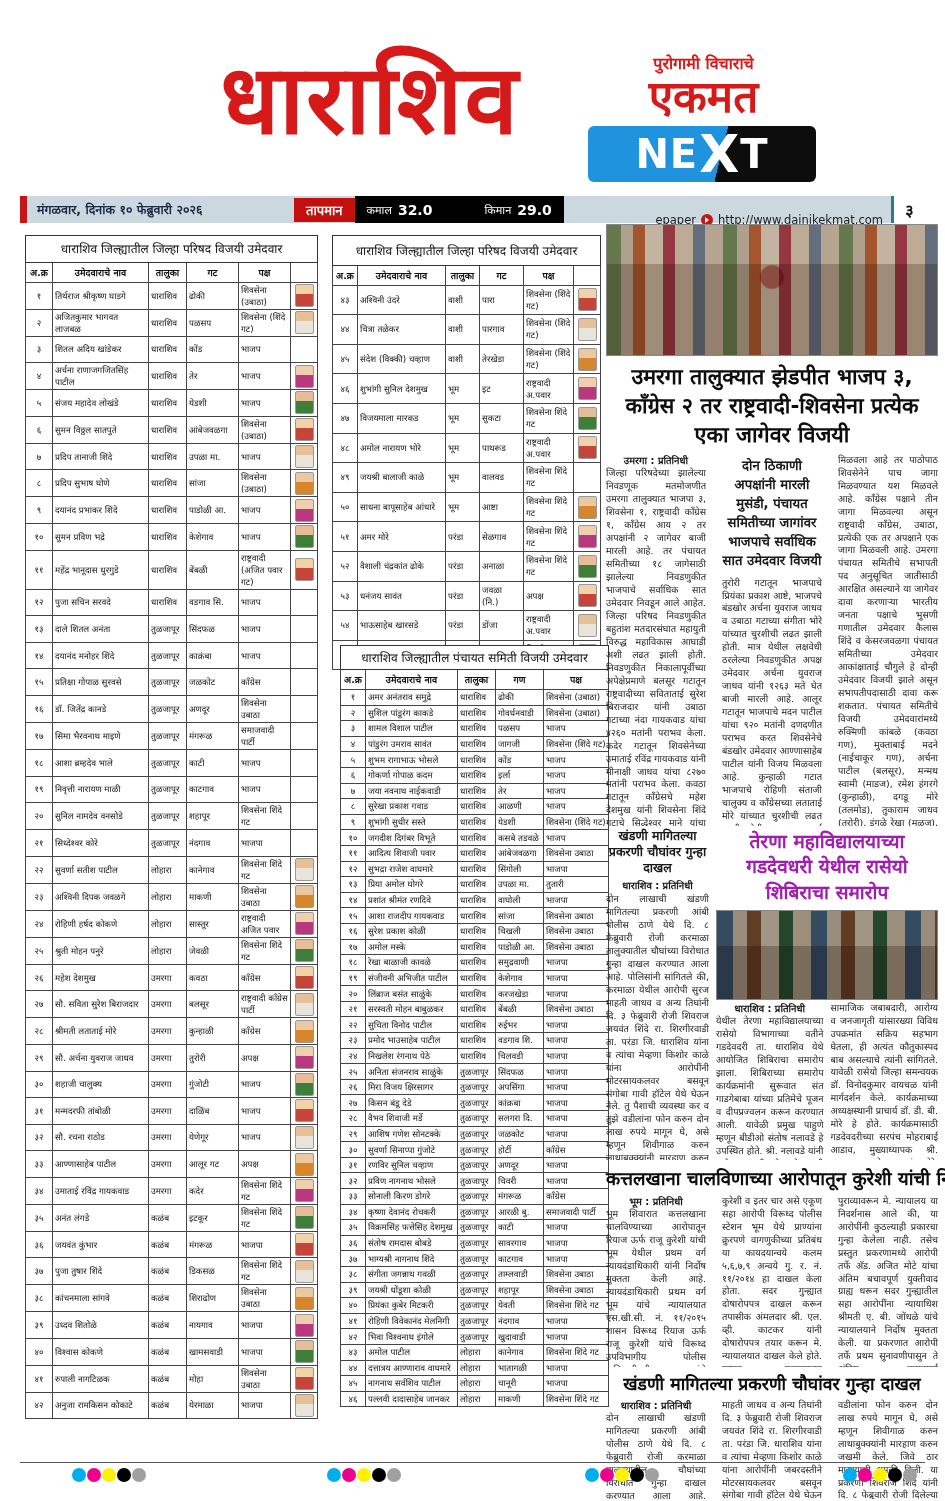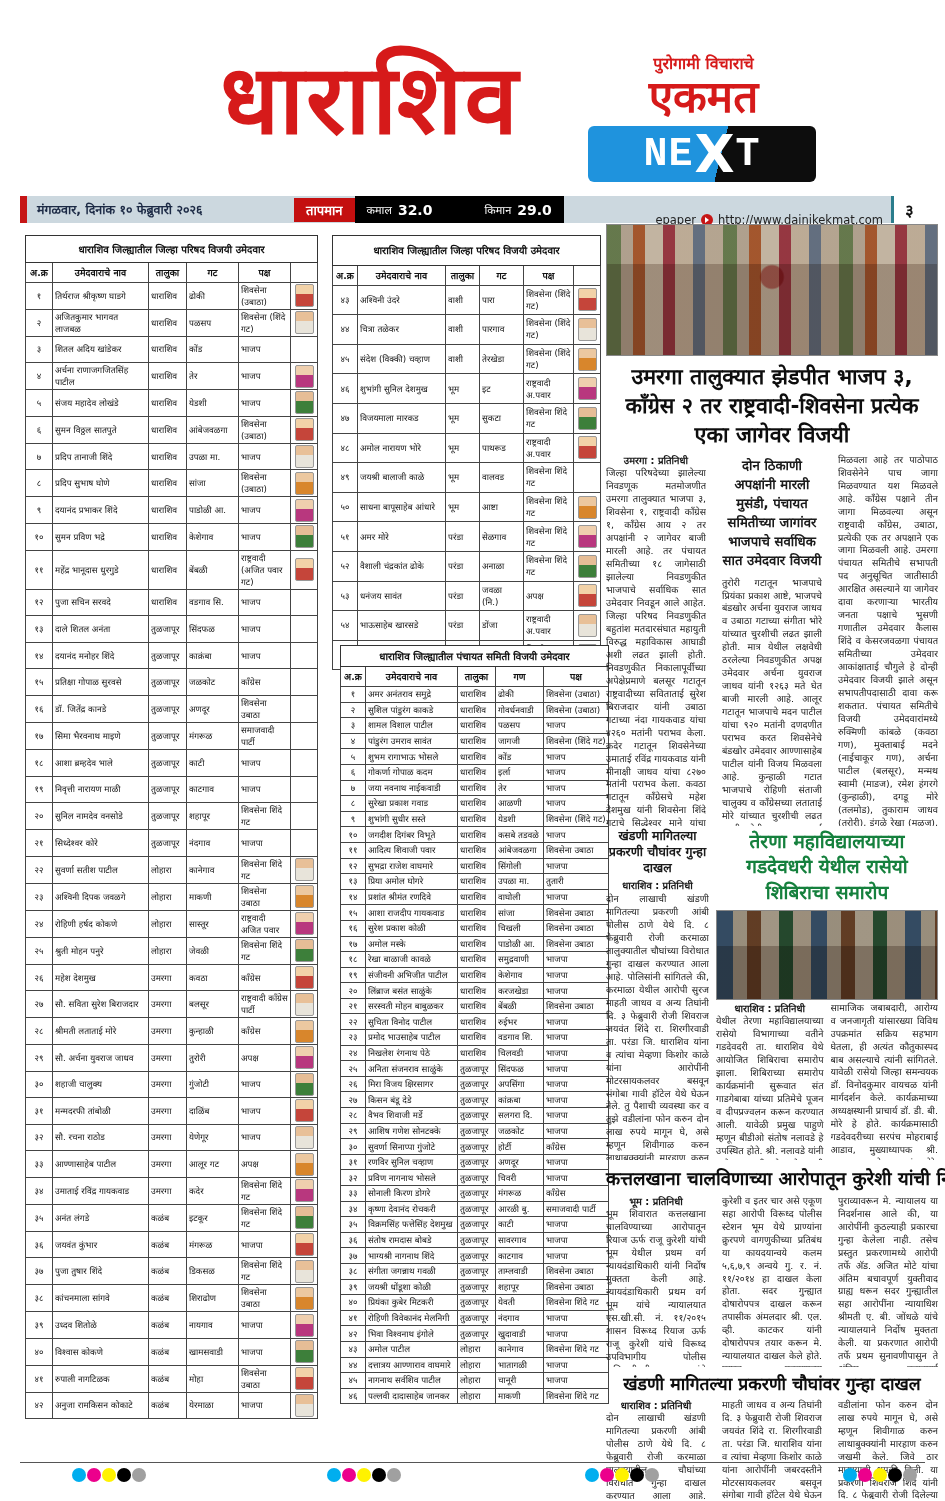--- a/index.html
+++ b/index.html
@@ -8,21 +8,21 @@
 
   
   .masthead-title { position:absolute; left:150px; top:40px; width:440px; text-align:center;
     font-size:96px; font-weight:bold; color:#d61a1a; line-height:1.25; letter-spacing:2px; }
   .tag-block { position:absolute; left:596px; top:52px; width:215px; text-align:center; color:#d61a1a; }
   .tag-small { font-size:16px; font-weight:bold; }
   .tag-big { font-size:44px; font-weight:bold; line-height:1.05; }
   .next-logo { position:absolute; left:588px; top:126px; width:228px; height:56px;
     background:linear-gradient(104deg,#1f93dd 0 58%,#0d0d0d 58%); border-radius:6px;
     display:flex; align-items:center; justify-content:center; color:#fff; font-weight:bold; }
-  .next-logo .n1 { font-size:40px; letter-spacing:1px;font-family:Liberation Mono, monospace; }
+  .next-logo .n1 { font-size:40px; letter-spacing:1px; }
   .next-logo .n2 { font-size:52px; margin:0 1px; }
 
   
   .datebar { position:absolute; left:20px; top:196px; width:905px; height:27px;
     background:#ccd8df; display:flex; align-items:center; }
   .datebar .redbar { width:7px; height:27px; background:#c61616; }
   .datebar .date { font-size:12.5px; font-weight:bold; color:#1c2a45; margin-left:10px; }
   .temp-label { background:#c40f0f; color:#fff; font-weight:bold; font-size:13px;
     padding:3px 12px; margin-left:auto; }
   .temp-strip { background:#000; color:#fff; font-size:11px; height:27px;
@@ -31,21 +31,21 @@
   .temp-strip .gap { width:40px; }
   .epaper-zone { display:flex; align-items:center; gap:5px; margin-left:auto; font-size:11.5px; color:#222;margin-top:20px; }
   .ep-dot { width:12px; height:12px; border-radius:50%; background:#c61616; display:inline-block; position:relative; }
   .ep-dot::after{ content:""; position:absolute; left:4px; top:3px; border-left:4px solid #fff; border-top:3px solid transparent; border-bottom:3px solid transparent; }
   .page-no-box { width:34px; height:27px; border-left:3px solid #2a7d8c; background:#fff;
     display:flex; align-items:center; justify-content:center; font-size:16px; font-weight:bold; color:#111; margin-left:8px; }
 
   
   .tbl-wrap { position:absolute; background:#fff; }
   table { border-collapse:collapse; table-layout:fixed; width:100%; }
-  .tbl-title { border:1.5px solid #333; font-size:10px; font-weight:bold; text-align:center; padding:3px 2px; }
+  .tbl-title { border:1.5px solid #333; font-size:12px; font-weight:normal; text-align:center; padding:3px 2px; }
   th, td { border:1px solid #444; font-size:8.6px; padding:1px 2px; vertical-align:middle; overflow:hidden; color:#111; }
   th { font-weight:bold; font-size:9.3px; text-align:center; padding:3px 1px; }
   td.c { text-align:center; }
   .zp td { height:26.6px; }
   .zp2 td { height:29.6px; }
   .ps td { height:15.6px; }
   .thumb { width:19px; height:23px; margin:0 auto; border:1px solid #999; border-radius:2px; }
   .t0 { background:linear-gradient(#f2d2a8 45%, #c5453a 45%); }
   .t1 { background:linear-gradient(#e8c098 45%, #e8e4da 45%); }
   .t2 { background:linear-gradient(#ecc8a0 45%, #d8862c 45%); }
@@ -57,21 +57,21 @@
   .photo1 { height:132px; border:1px solid #888;
     background:
       radial-gradient(circle at 50% 40%, rgba(200,40,40,.55) 0 6%, transparent 7%),
       repeating-linear-gradient(90deg,#7d9c6a 0 14px,#d8cfc4 14px 26px,#c9703f 26px 38px,#efe9df 38px 56px,#b8475a 56px 68px,#e8ddcf 68px 86px,#7a8fb0 86px 98px,#ded5c8 98px 116px),
       linear-gradient(#cfc5b8 0 30%, #a99a8c 30% 100%); background-blend-mode:multiply; }
   .photo2 { height:90px; border:1px solid #888;
     background:
       repeating-linear-gradient(90deg,#4a6f9c 0 16px,#d9d2c6 16px 30px,#8a5a3a 30px 44px,#e5ded2 44px 62px,#356b48 62px 76px,#ddd3c5 76px 94px),
       linear-gradient(#b3aca0 0 40%, #8d8276 40% 100%); background-blend-mode:multiply; }
   .headline1 { font-size:21.5px; font-weight:bold; color:#0d0d0d; text-align:center; line-height:1.36; padding:6px 0 4px; }
-  .headline2 { font-size:19px; font-weight:bold; color:#15803d; text-align:center; line-height:1.35; padding:3px 0 4px; }
+  .headline2 { font-size:19px; font-weight:bold; color:#a21caf; text-align:center; line-height:1.35; padding:3px 0 4px; }
   .headline3 { font-size:18.5px; font-weight:bold; color:#0d0d0d; text-align:center; padding:5px 0 3px; white-space:nowrap; }
   .headline4 { font-size:17.5px; font-weight:bold; color:#0d0d0d; text-align:center; padding:4px 0 2px; }
   .cols { display:flex; gap:16px; }
   .col { flex:1; font-size:9.4px; line-height:1.38; text-align:justify; color:#1a1a1a; overflow:hidden; }
   .byline { font-weight:bold; text-align:center; font-size:9.8px; }
   .subhead { font-weight:bold; font-size:13.2px; text-align:center; line-height:1.45; padding:2px 0 6px; }
   .subhead2 { font-weight:bold; font-size:12.5px; text-align:center; line-height:1.3; padding:2px 0 3px; }
   .art1 { height:372px; }
   .row2 { display:flex; gap:7px; height:334px; }
   .row2-left { width:103px; flex:none; overflow:hidden; }

